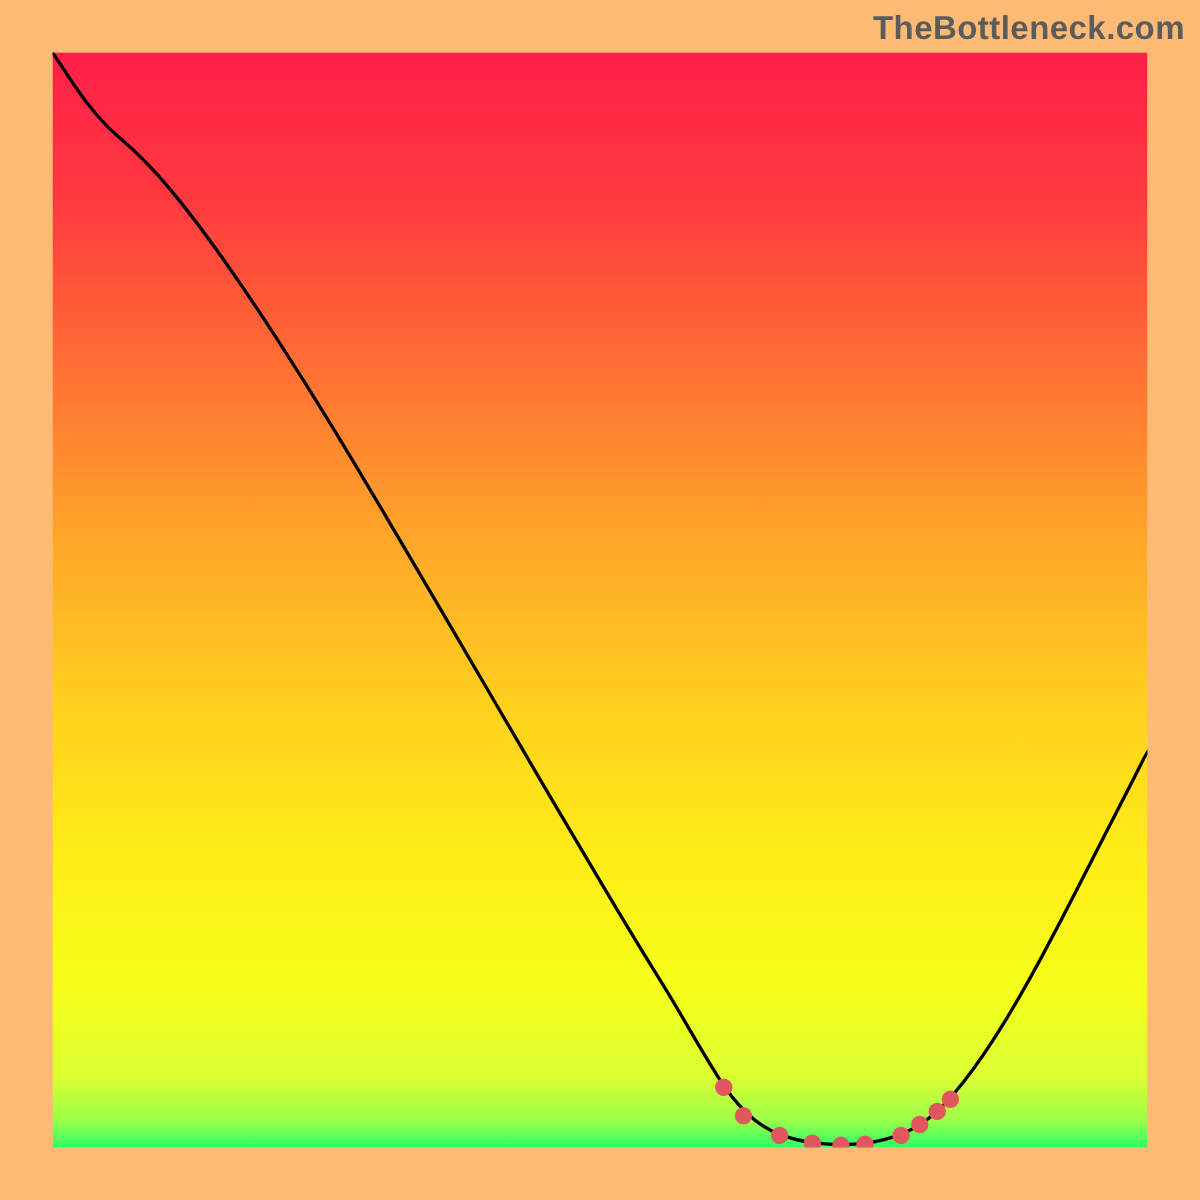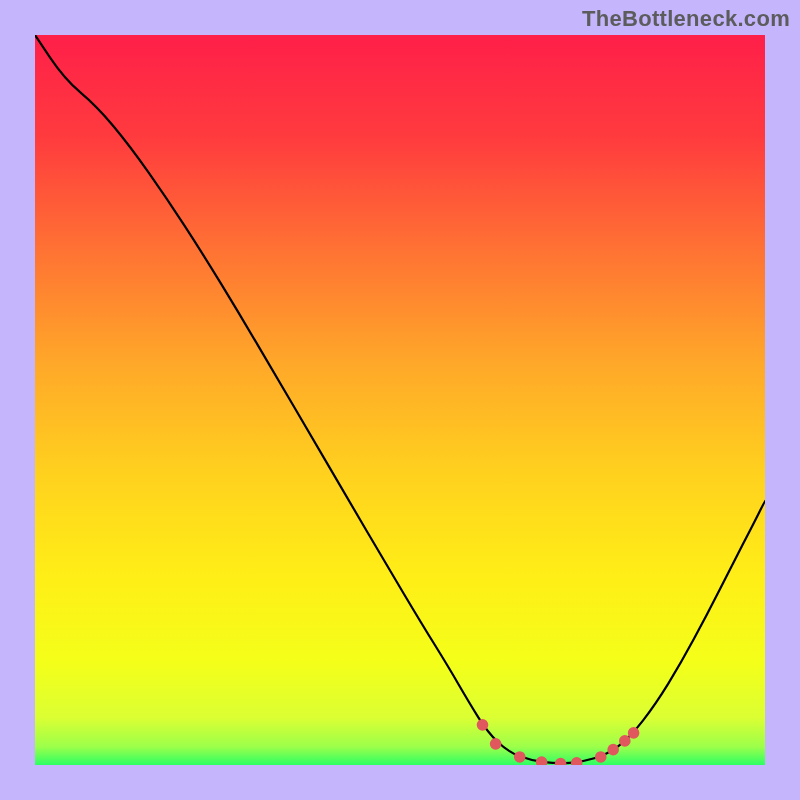--- a/index.html
+++ b/index.html
@@ -8,21 +8,21 @@
     width: 800px;
     height: 800px;
     background: #000;
     font-family: Arial, Helvetica, sans-serif;
     overflow: hidden;
   }
   .frame {
     position: relative;
     width: 800px;
     height: 800px;
-    background: #c4b5fd;
+    background: #fdba74;
   }
   .watermark {
     position: absolute;
     top: 6px;
     right: 10px;
     color: #5c5c5c;
     font-size: 22px;
     font-weight: 600;
     letter-spacing: 0.3px;
     user-select: none;

